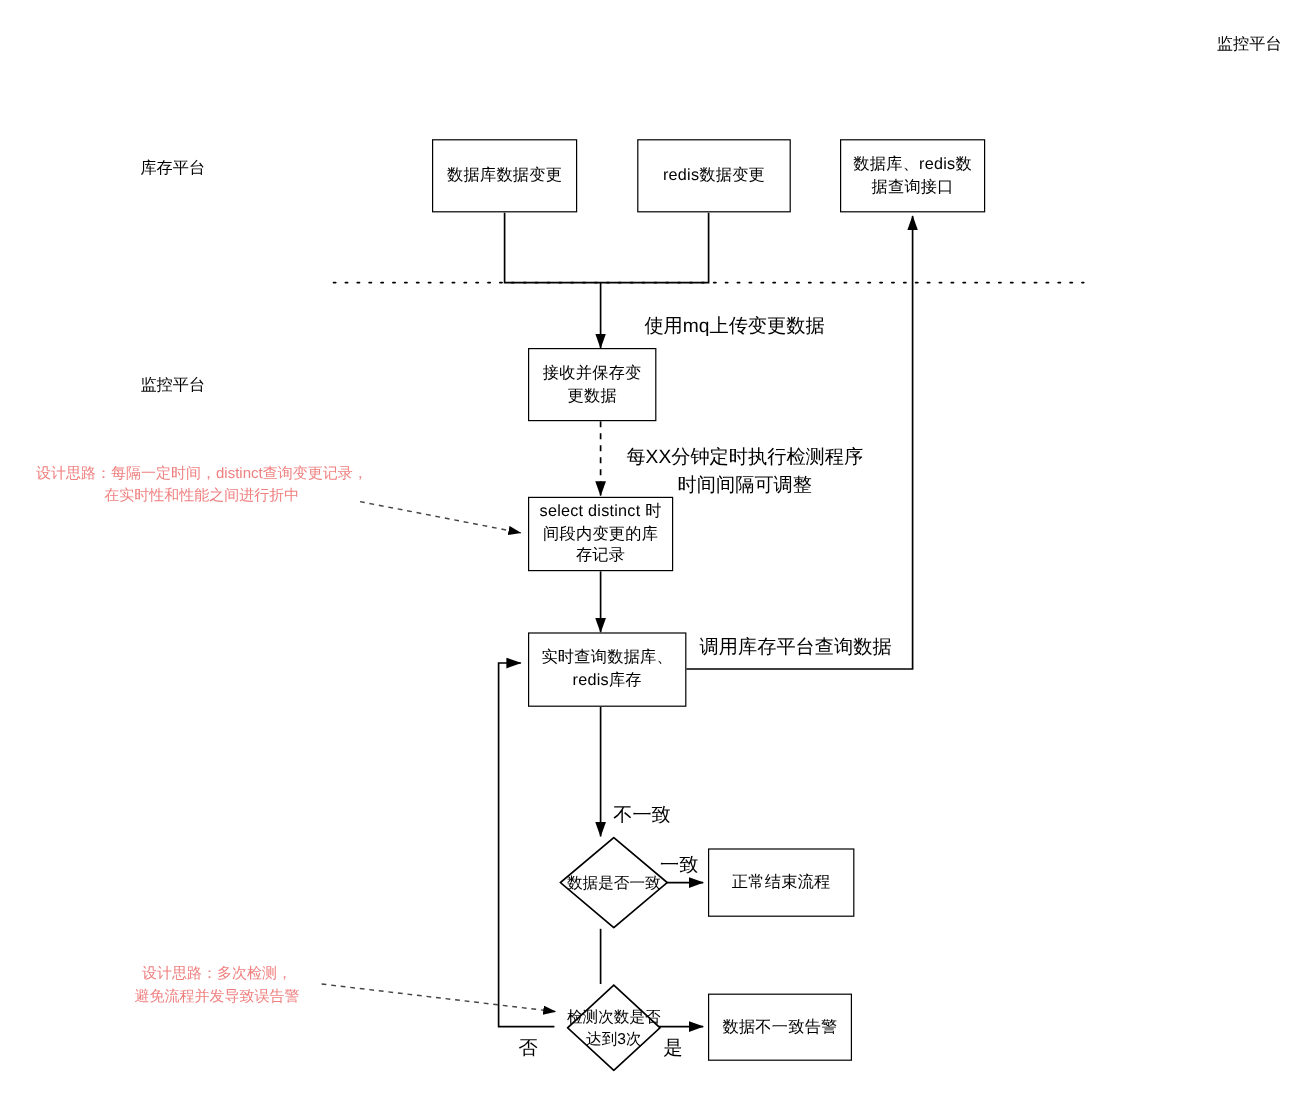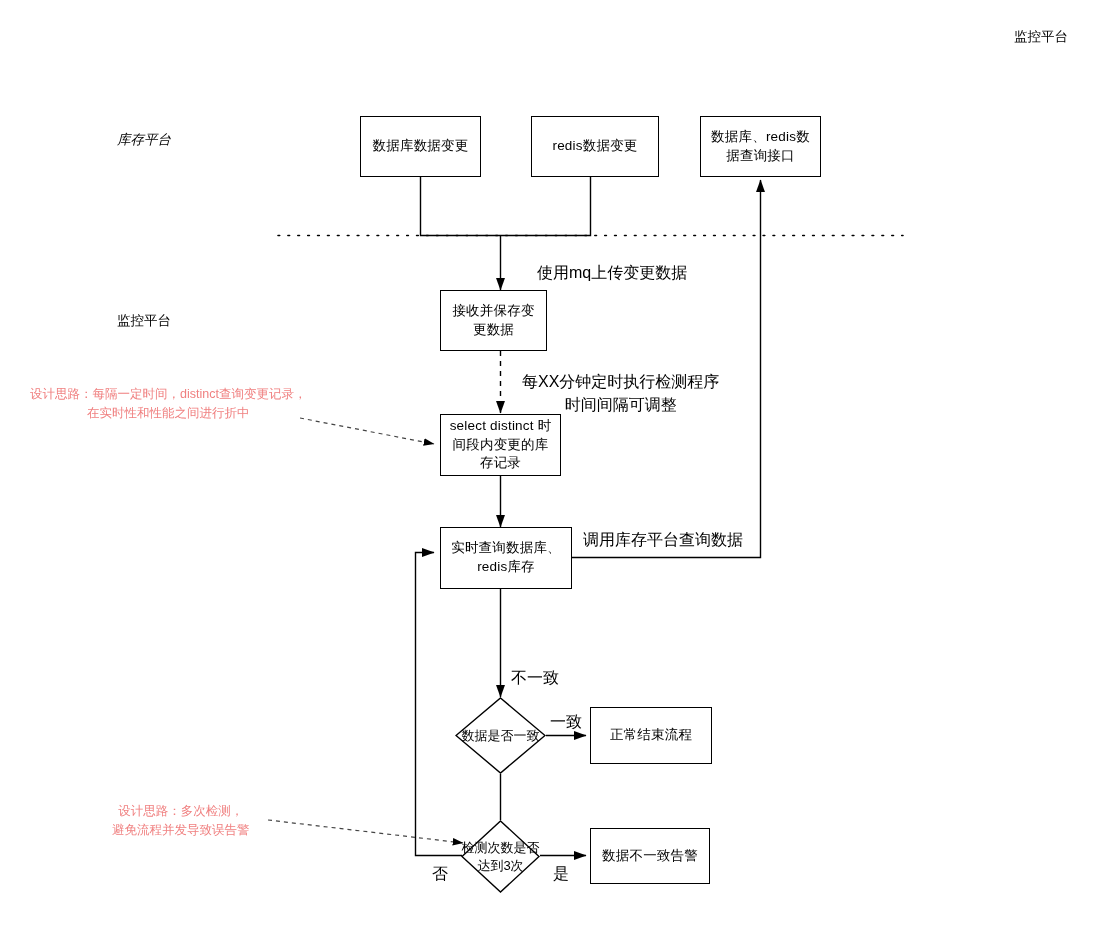--- a/index.html
+++ b/index.html
@@ -64,20 +64,21 @@
   .note {
     position: absolute;
     font-size: 12.5px;
     color: #f08080;
     line-height: 1.5;
     text-align: center;
     white-space: nowrap;
   }
   .diamond-wrap {
     position: absolute;
+    margin-left: 11px;
   }
   .diamond-wrap .dtext {
     position: absolute;
     left: 0;
     top: 0;
     width: 100%;
     height: 100%;
     display: flex;
     align-items: center;
     justify-content: center;
@@ -155,21 +156,21 @@
       <line x1="300" y1="418" x2="434" y2="444" stroke="#444444" stroke-width="1.2" stroke-dasharray="4 4" marker-end="url(#arrow-dash)"></line>
     </g>
 
     <g>
       <line x1="268" y1="820" x2="463" y2="843" stroke="#444444" stroke-width="1.2" stroke-dasharray="4 4" marker-end="url(#arrow-dash)"></line>
     </g>
   </svg>
 
   <div class="swim-label" style="left:1014px; top:28px;">监控平台</div>
 
-  <div class="swim-label" style="left:117px; top:131px;font-style:italic;">库存平台</div>
+  <div class="swim-label" style="left:117px; top:131px;">库存平台</div>
   <div class="swim-label" style="left:117px; top:312px;">监控平台</div>
 
   <div class="node" style="left:360px; top:116px; width:121px; height:61px;">
     <span>数据库数据变更</span>
   </div>
 
   <div class="node" style="left:531px; top:116px; width:128px; height:61px;">
     <span>redis数据变更</span>
   </div>
 
@@ -211,21 +212,21 @@
     <span>数据不一致告警</span>
   </div>
 
   <div class="edge-label" style="left:537px; top:261px;">使用mq上传变更数据</div>
 
   <div class="edge-label center" style="left:522px; top:370px; white-space:pre;">每XX分钟定时执行检测程序
 时间间隔可调整</div>
 
   <div class="edge-label" style="left:583px; top:528px;">调用库存平台查询数据</div>
 
-  <div class="edge-label" style="left:511px; top:668px;font-family:Liberation Mono, monospace;">不一致</div>
+  <div class="edge-label" style="left:511px; top:668px;">不一致</div>
 
   <div class="edge-label" style="left:550px; top:710px;">一致</div>
 
   <div class="edge-label" style="left:432px; top:862px;">否</div>
 
   <div class="edge-label" style="left:553px; top:862px;">是</div>
 
   <div class="note" style="left:30px; top:385px; white-space:pre;">设计思路：每隔一定时间，distinct查询变更记录，
 在实时性和性能之间进行折中</div>
 

